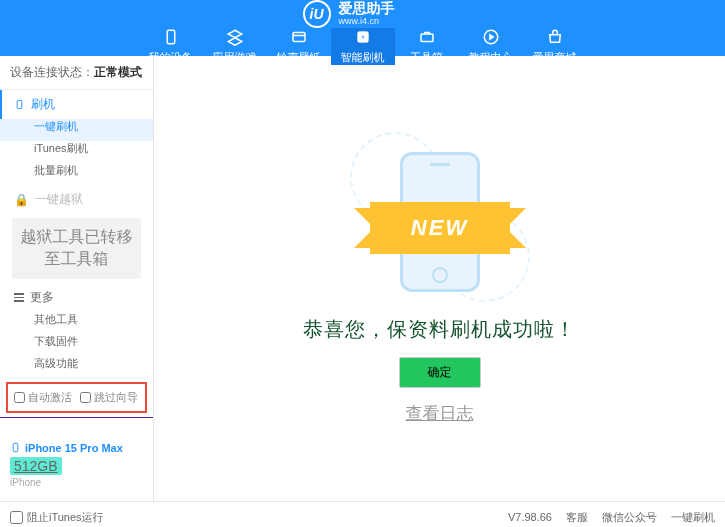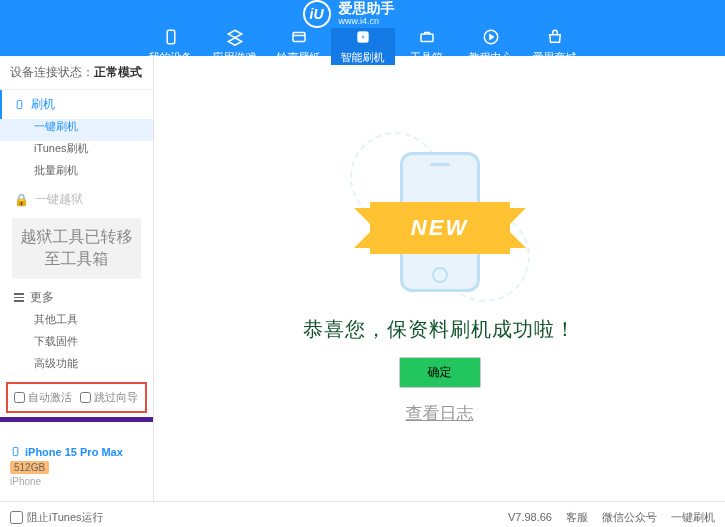--- a/index.html
+++ b/index.html
@@ -32,23 +32,23 @@
 .side-header { display: flex; align-items: center; gap: 6px; padding: 6px 14px; color: #666; cursor: pointer; }
 .side-header.active { color: #1e90ff; border-left: 2px solid #1e90ff; padding-left: 12px; }
 .side-item { padding: 0 0 7px 34px; color: #666; cursor: pointer; font-size: 11px; }
 .side-item.active { background: #e8f3ff; color: #1e90ff; }
 .side-item.grey-box { background: #f2f2f2; color: #888; margin: 4px 12px; padding: 8px; text-align: center; border-radius: 2px; font-size: 16px; line-height: 1.4; }
 
 .checkbox-row { border: 2px solid #e74c3c; margin: 4px 6px; padding: 6px; display: flex; gap: 8px; align-items: center; font-size: 11px; color: #888; }
 .checkbox-row label { display: flex; align-items: center; gap: 3px; }
 .checkbox-row input { width: 11px; height: 11px; }
 
-.device-block { padding: 24px 10px; border-top: 5px solid #4c1d95; margin-top: auto; }
+.device-block { padding: 24px 10px; border-top: 1px solid #4c1d95; margin-top: auto; }
 .device-name { color: #1e90ff; font-size: 11px; font-weight: bold; display: flex; align-items: center; gap: 4px; }
-.device-badge { display: inline-block; background: #fdba74; color: #666; font-size: 10px; padding: 1px 4px; border-radius: 2px; margin-top: 3px; }
+.device-badge { display: inline-block; background: #5eead4; color: #666; font-size: 14px; padding: 1px 4px; border-radius: 2px; margin-top: 3px; text-decoration: underline; }
 .device-type { color: #aaa; font-size: 10px; margin-top: 2px; }
 
 .main { flex: 1; display: flex; flex-direction: column; align-items: center; justify-content: center; gap: 14px; position: relative; }
 .illustration { width: 180px; height: 170px; position: relative; }
 .phone { position: absolute; left: 50px; top: 20px; width: 80px; height: 140px; background: #e8f3fc; border: 3px solid #bde0f7; border-radius: 12px; }
 .phone::before { content: ""; position: absolute; top: 8px; left: 50%; transform: translateX(-50%); width: 20px; height: 3px; background: #bde0f7; border-radius: 2px; }
 .phone::after { content: ""; position: absolute; bottom: 6px; left: 50%; transform: translateX(-50%); width: 12px; height: 12px; border: 2px solid #bde0f7; border-radius: 50%; }
 .new-ribbon { position: absolute; top: 70px; left: 20px; width: 140px; height: 52px; background: #ffc233; display: flex; align-items: center; justify-content: center; font-weight: 900; font-style: italic; color: #fff; font-size: 22px; letter-spacing: 2px; }
 .new-ribbon::before, .new-ribbon::after { content: ""; position: absolute; width: 0; height: 0; border: 20px solid #ffc233; }
 .new-ribbon::before { left: -16px; border-left-color: transparent; }

